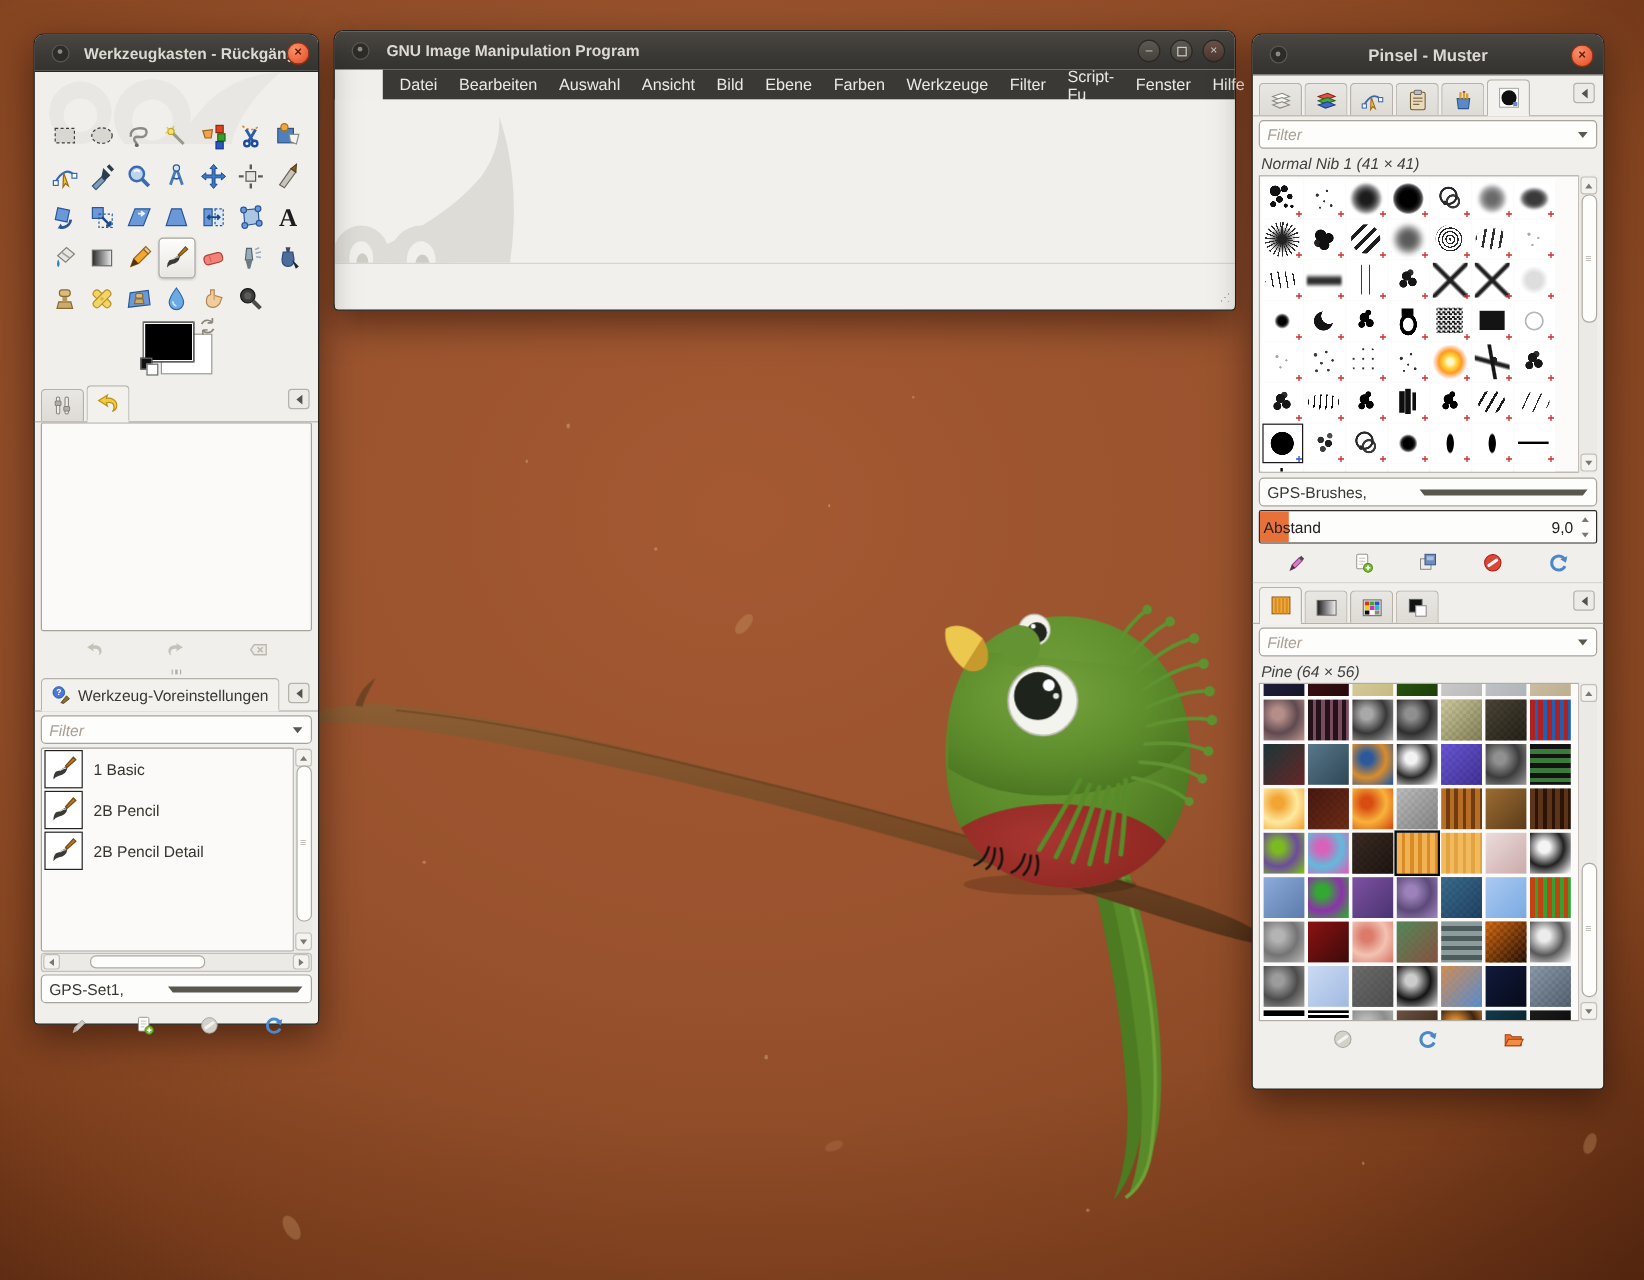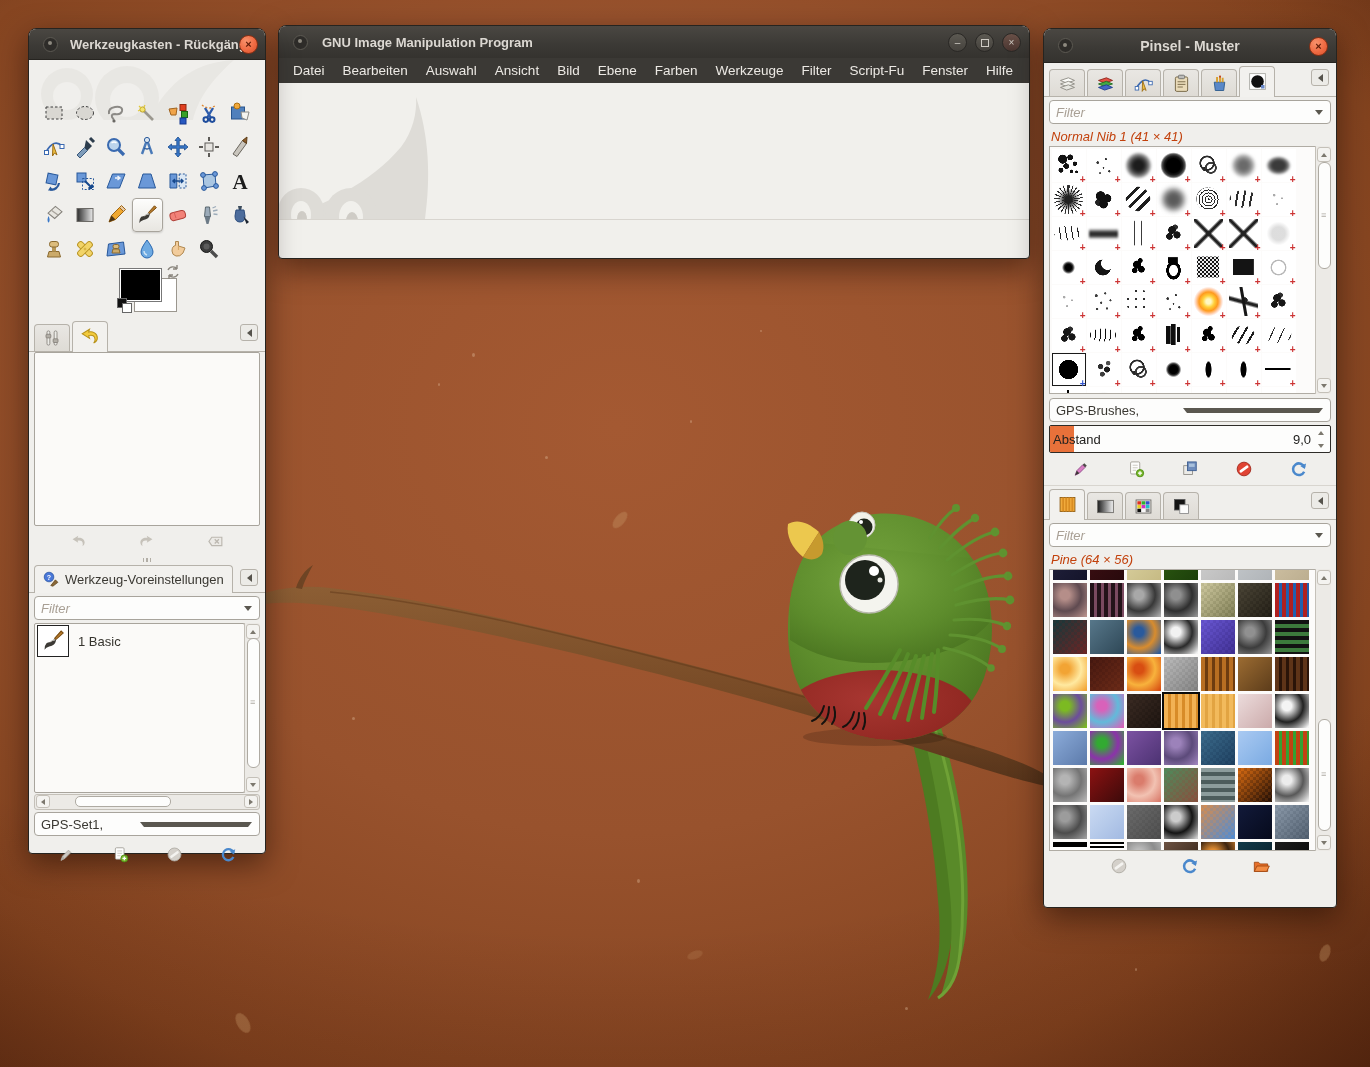--- a/index.html
+++ b/index.html
@@ -37,21 +37,21 @@
 .filterbox{position:relative;margin:3px 5px;height:22px;background:#fdfdfc;
   border:1px solid #a8a49c;border-radius:4px;display:flex;align-items:center;}
 .filterbox input{border:0;outline:0;background:transparent;flex:1;
   font:italic 13px "Liberation Sans",sans-serif;color:#6b665e;padding:0 6px;min-width:0;}
 .filterbox input::placeholder{color:#a89f94;font-style:italic;}
 .droparrow{width:0;height:0;border-left:4px solid transparent;border-right:4px solid transparent;
   border-top:5px solid #5a574f;margin-right:7px;}
 .combo{position:relative;margin:2px 5px;height:22px;background:#fdfdfc;border:1px solid #a8a49c;
   border-radius:4px;display:flex;align-items:center;font-size:13px;color:#3a3832;}
 .combo span{padding:0 6px;flex:1;}
-.sectlabel{font:italic 13px "Liberation Sans",sans-serif;color:#c2410c;padding:2px 7px 1px;}
+.sectlabel{font:italic 13px "Liberation Sans",sans-serif;color:#404040;padding:2px 7px 1px;}
 .iconbtnrow{display:flex;align-items:center;justify-content:space-around;padding:4px 10px;}
 .iconbtn{width:26px;height:24px;display:flex;align-items:center;justify-content:center;border-radius:3px;}
 .tabsrow{display:flex;align-items:flex-end;padding:3px 5px 0;position:relative;
   border-bottom:1px solid #b6b2aa;}
 .dtab{width:34px;height:26px;border:1px solid #b6b2aa;border-bottom:none;
   border-radius:4px 4px 0 0;background:linear-gradient(#e9e7e3,#dedbd5);
   display:flex;align-items:center;justify-content:center;margin-right:2px;position:relative;}
 .dtab.active{background:#f2f1ee;height:29px;}
 .dtab.active::after{content:"";position:absolute;left:0;right:0;bottom:-1px;height:2px;background:#f2f1ee;}
 .collapsebtn{position:absolute;right:7px;top:6px;width:16px;height:15px;border:1px solid #b6b2aa;
@@ -111,21 +111,21 @@
   border:1px solid #c4c0b8;border-radius:3px;}
 #hscroll .sbarrow{top:0;height:11px;}
 #hscroll .lf{left:1px;} #hscroll .rt{left:auto;right:1px;}
 #hthumb{position:absolute;left:18%;top:1px;height:9px;width:42%;background:#fdfdfc;
   border:1px solid #aeaaa2;border-radius:5px;}
 
 #mainwin{left:278px;top:25px;width:750px;height:232px;z-index:5;}
 #mainwin .titlebar{height:32px;border-bottom:none;}
 #mainwin .titletext{margin-left:14px;}
 #mainctrls{position:absolute;right:8px;top:7px;display:flex;}
-#menubar{height:25px;background:#3b3935;display:flex;align-items:center;padding-left:5px;}
+#menubar{height:25px;background:#3b3935;display:flex;align-items:center;padding-left:5px;margin-left:40px;}
 .menu-item{color:#ece9e4;font-size:13.5px;padding:3px 9px;border-radius:3px;}
 #maincontent{position:relative;height:173px;background:#f1f0ec;overflow:hidden;
   border-radius:0 0 3px 3px;}
 #statusline{position:absolute;left:0;right:0;bottom:36px;border-top:1px solid #d8d5cf;}
 #resizegrip{position:absolute;right:3px;bottom:3px;width:10px;height:10px;opacity:.6;
   background:
    radial-gradient(circle 1px at 8px 2px,#8a867e 60%,transparent 61%),
    radial-gradient(circle 1px at 8px 8px,#8a867e 60%,transparent 61%),
    radial-gradient(circle 1px at 2px 8px,#8a867e 60%,transparent 61%),
    radial-gradient(circle 1px at 5px 5px,#8a867e 60%,transparent 61%);}
@@ -640,20 +640,40 @@
       <div id="presetlist" class="sunken">
           <div class="presetitem">
             <span class="presetthumb">
               <svg width="26" height="26" viewBox="0 0 24 24" style="display:block">
                 <path d="M13.5 9.5 L19.5 2.8 L21.4 4.7 L14.6 10.7 Z" fill="#b87c2c" stroke="#7a4c10"></path>
                 <path d="M9 13 Q14.5 8.5 14.8 11.5 Q14 16 8.5 17 Q5.5 17.8 4.2 20 Q4 16 6.2 13.8 Z" fill="#3c3a36"></path>
                 <path d="M9 13 Q12 11 14 11" stroke="#e8e4dc" stroke-width=".8" fill="none"></path>
               </svg>
             </span>
             <span class="presetlabel">1 Basic</span>
+          </div>
+          <div class="presetitem">
+            <span class="presetthumb">
+              <svg width="26" height="26" viewBox="0 0 24 24" style="display:block">
+                <path d="M13.5 9.5 L19.5 2.8 L21.4 4.7 L14.6 10.7 Z" fill="#b87c2c" stroke="#7a4c10"></path>
+                <path d="M9 13 Q14.5 8.5 14.8 11.5 Q14 16 8.5 17 Q5.5 17.8 4.2 20 Q4 16 6.2 13.8 Z" fill="#3c3a36"></path>
+                <path d="M9 13 Q12 11 14 11" stroke="#e8e4dc" stroke-width=".8" fill="none"></path>
+              </svg>
+            </span>
+            <span class="presetlabel">2B Pencil</span>
+          </div>
+          <div class="presetitem">
+            <span class="presetthumb">
+              <svg width="26" height="26" viewBox="0 0 24 24" style="display:block">
+                <path d="M13.5 9.5 L19.5 2.8 L21.4 4.7 L14.6 10.7 Z" fill="#b87c2c" stroke="#7a4c10"></path>
+                <path d="M9 13 Q14.5 8.5 14.8 11.5 Q14 16 8.5 17 Q5.5 17.8 4.2 20 Q4 16 6.2 13.8 Z" fill="#3c3a36"></path>
+                <path d="M9 13 Q12 11 14 11" stroke="#e8e4dc" stroke-width=".8" fill="none"></path>
+              </svg>
+            </span>
+            <span class="presetlabel">2B Pencil Detail</span>
           </div>
         </div>
       <div class="vsb">
         <div class="sbarrow up">
             <span class="tri-up"></span>
           </div>
         <div class="vthumb" style="top:15px;height:128px"></div>
         <div class="sbarrow dn">
             <span class="tri-dn"></span>
           </div>

